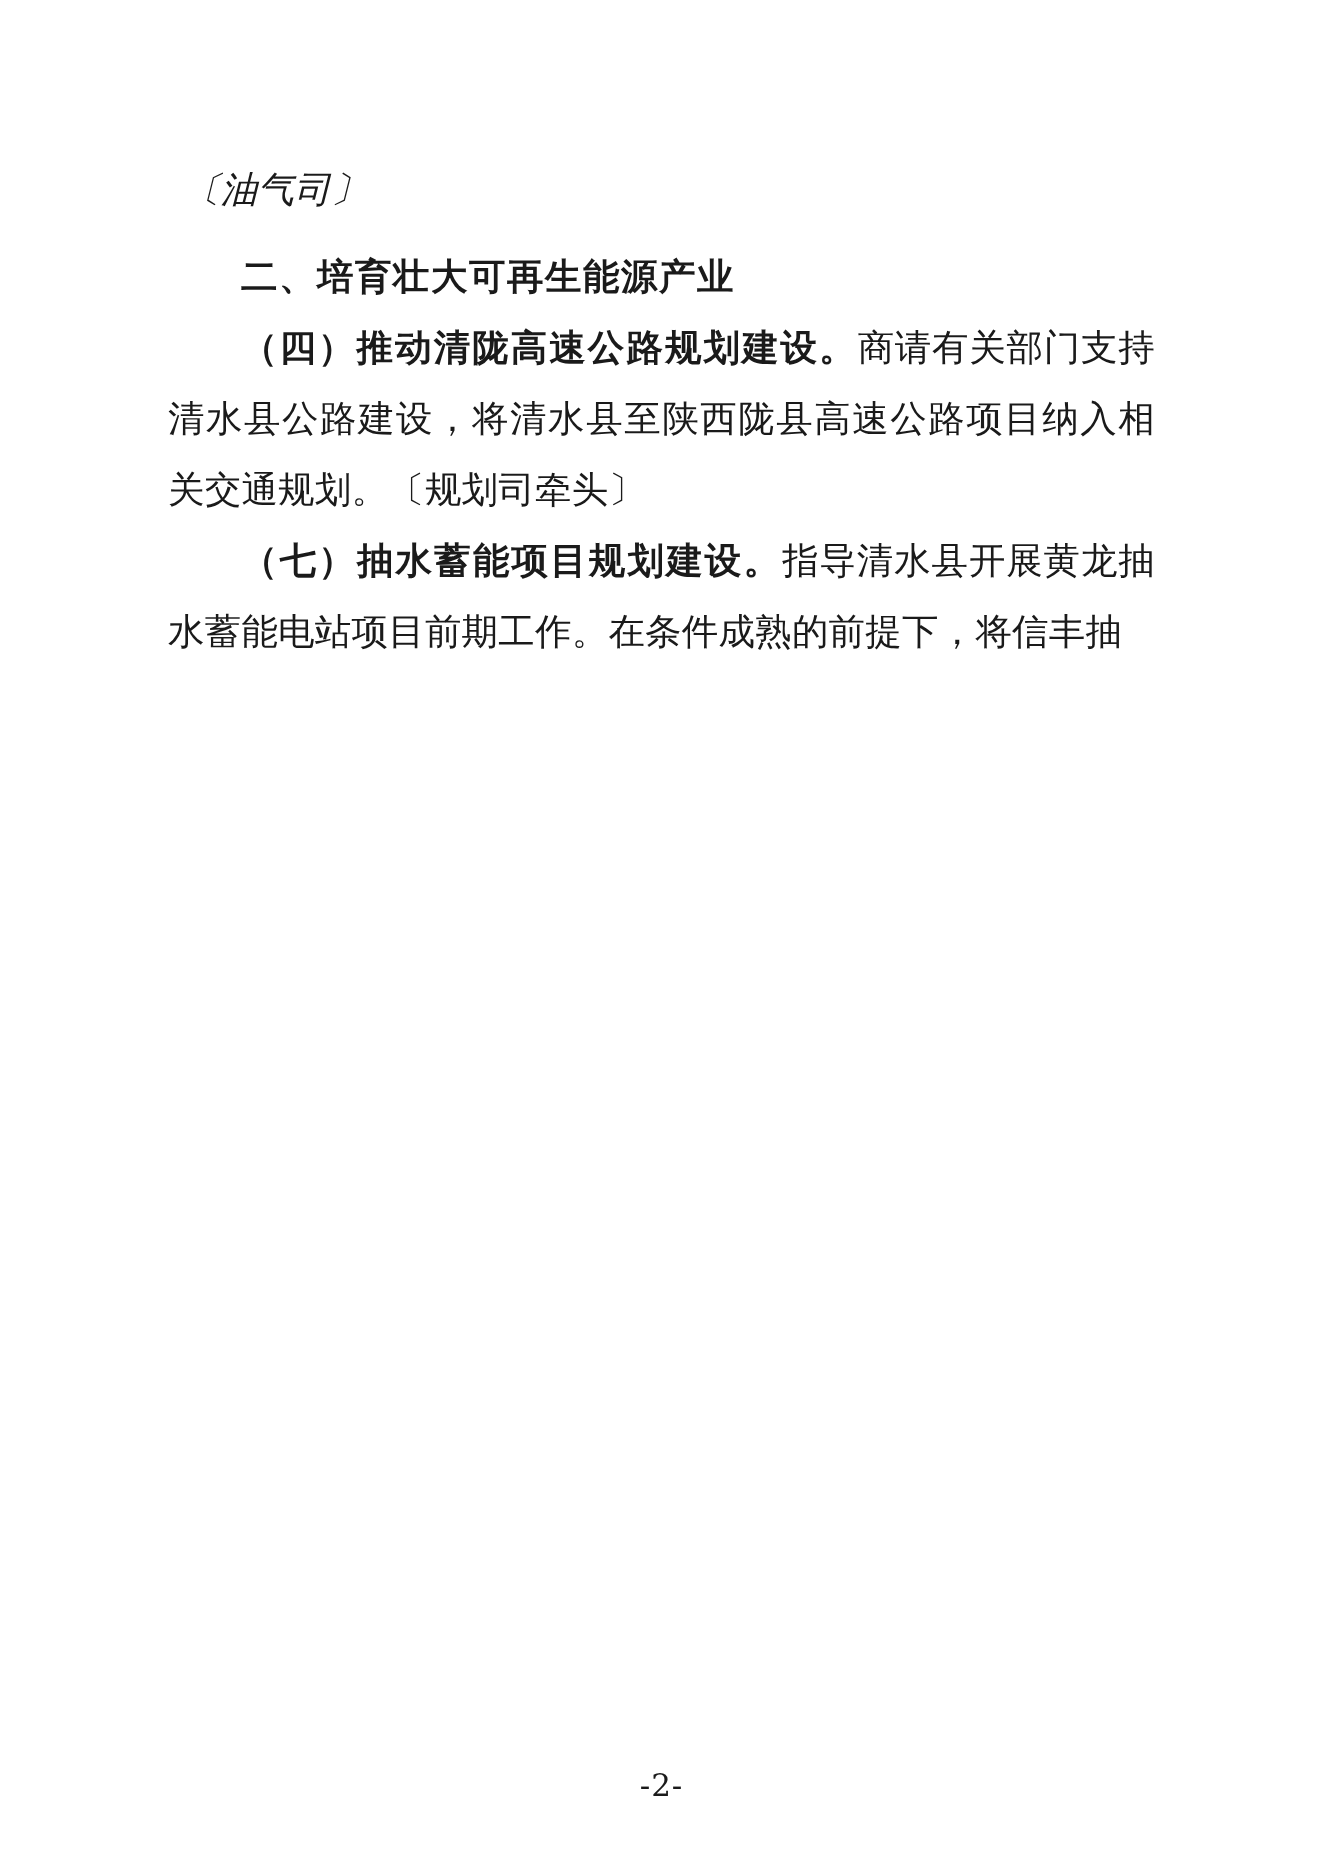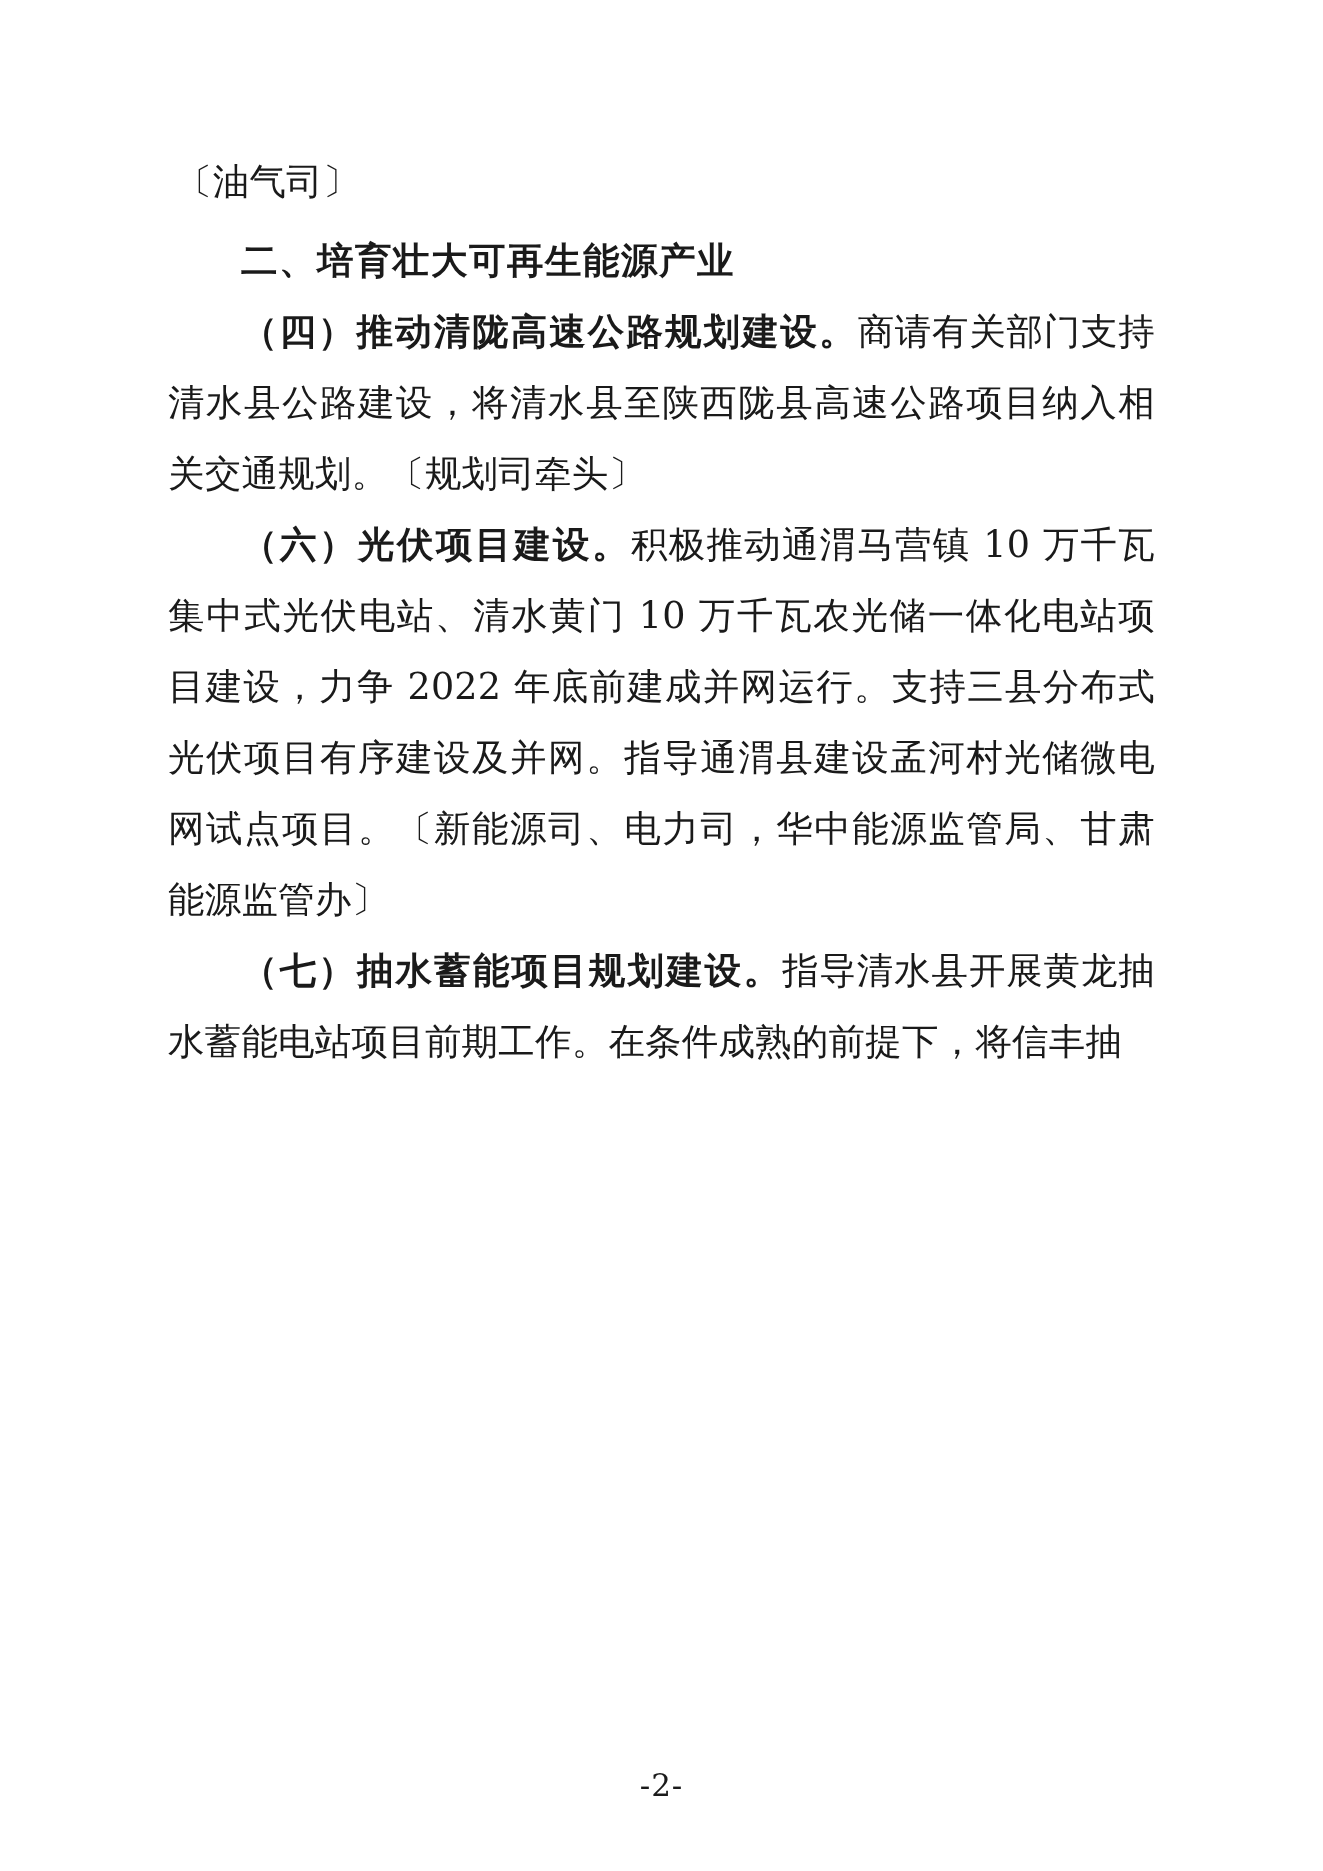--- a/index.html
+++ b/index.html
@@ -25,22 +25,23 @@
     padding: 138px 168px 0 168px;
   }
   .body-text {
     font-size: 36.5px;
     line-height: 71px;
     text-align: justify;
     text-justify: inter-ideograph;
     letter-spacing: 0.2px;
   }
   p.para {
-    margin: 8px;
+    margin: 16px;
     text-indent: 0;
+    font-style: italic;
   }
   p.indent2 {
     margin: 0;
     text-indent: 73px;
   }
   .lead {
     font-weight: bold;
     letter-spacing: 1.5px;
   }
   .section-heading {
@@ -72,23 +73,20 @@
 
     <p class="indent2">
       <span class="section-heading">二、培育壮大可再生能源产业</span>
     </p>
 
     <p class="indent2">
       <span class="lead">（四）推动清陇高速公路规划建设。</span><span>商请有关部门支持清水县公路建设，将清水县至陕西陇县高速公路项目纳入相关交通规划。〔规划司牵头〕</span>
     </p>
 
 
-    <p class="indent2">
-      <span class="lead">（六）光伏项目建设。</span><span>积极推动通渭马营镇 10 万千瓦集中式光伏电站、清水黄门 10 万千瓦农光储一体化电站项目建设，力争 2022 年底前建成并网运行。支持三县分布式光伏项目有序建设及并网。指导通渭县建设孟河村光储微电网试点项目。〔新能源司、电力司，华中能源监管局、甘肃能源监管办〕</span>
-    </p>
 
     <p class="indent2">
       <span class="lead">（七）抽水蓄能项目规划建设。</span><span>指导清水县开展黄龙抽水蓄能电站项目前期工作。在条件成熟的前提下，将信丰抽</span>
     </p>
 
   </div>
 </div>
 
 <div class="page-number">-2-</div>
 

